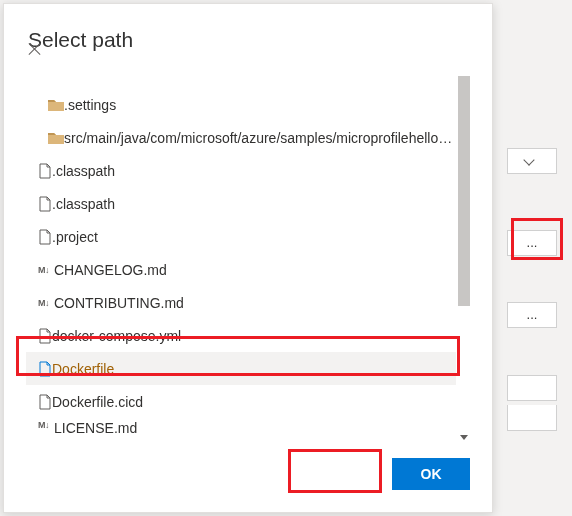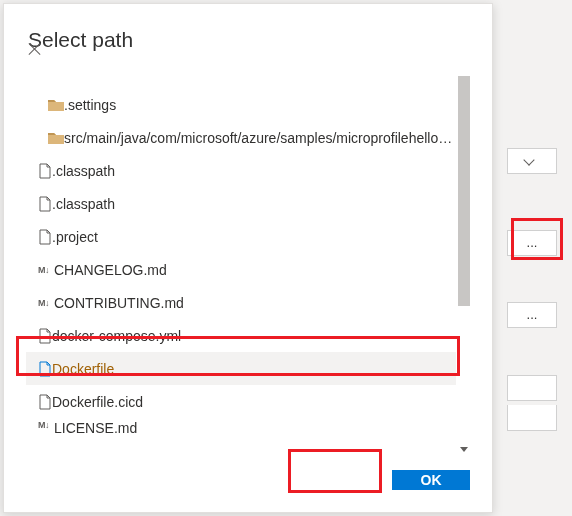--- a/index.html
+++ b/index.html
@@ -141,21 +141,21 @@
       pointer-events: none;
     }
 
     .footer {
       padding: 14px 22px 22px 0;
       display: flex;
       justify-content: flex-end;
       gap: 8px;
     }
     .btn {
-      height: 20px;
+      height: 32px;
       min-width: 78px;
       padding: 0 16px;
       font-size: 14px;
       border: 1px solid #8a8886;
       background: #fff;
       cursor: pointer;
       font-family: inherit;
     }
     .btn.primary {
       background: #0078d4;

